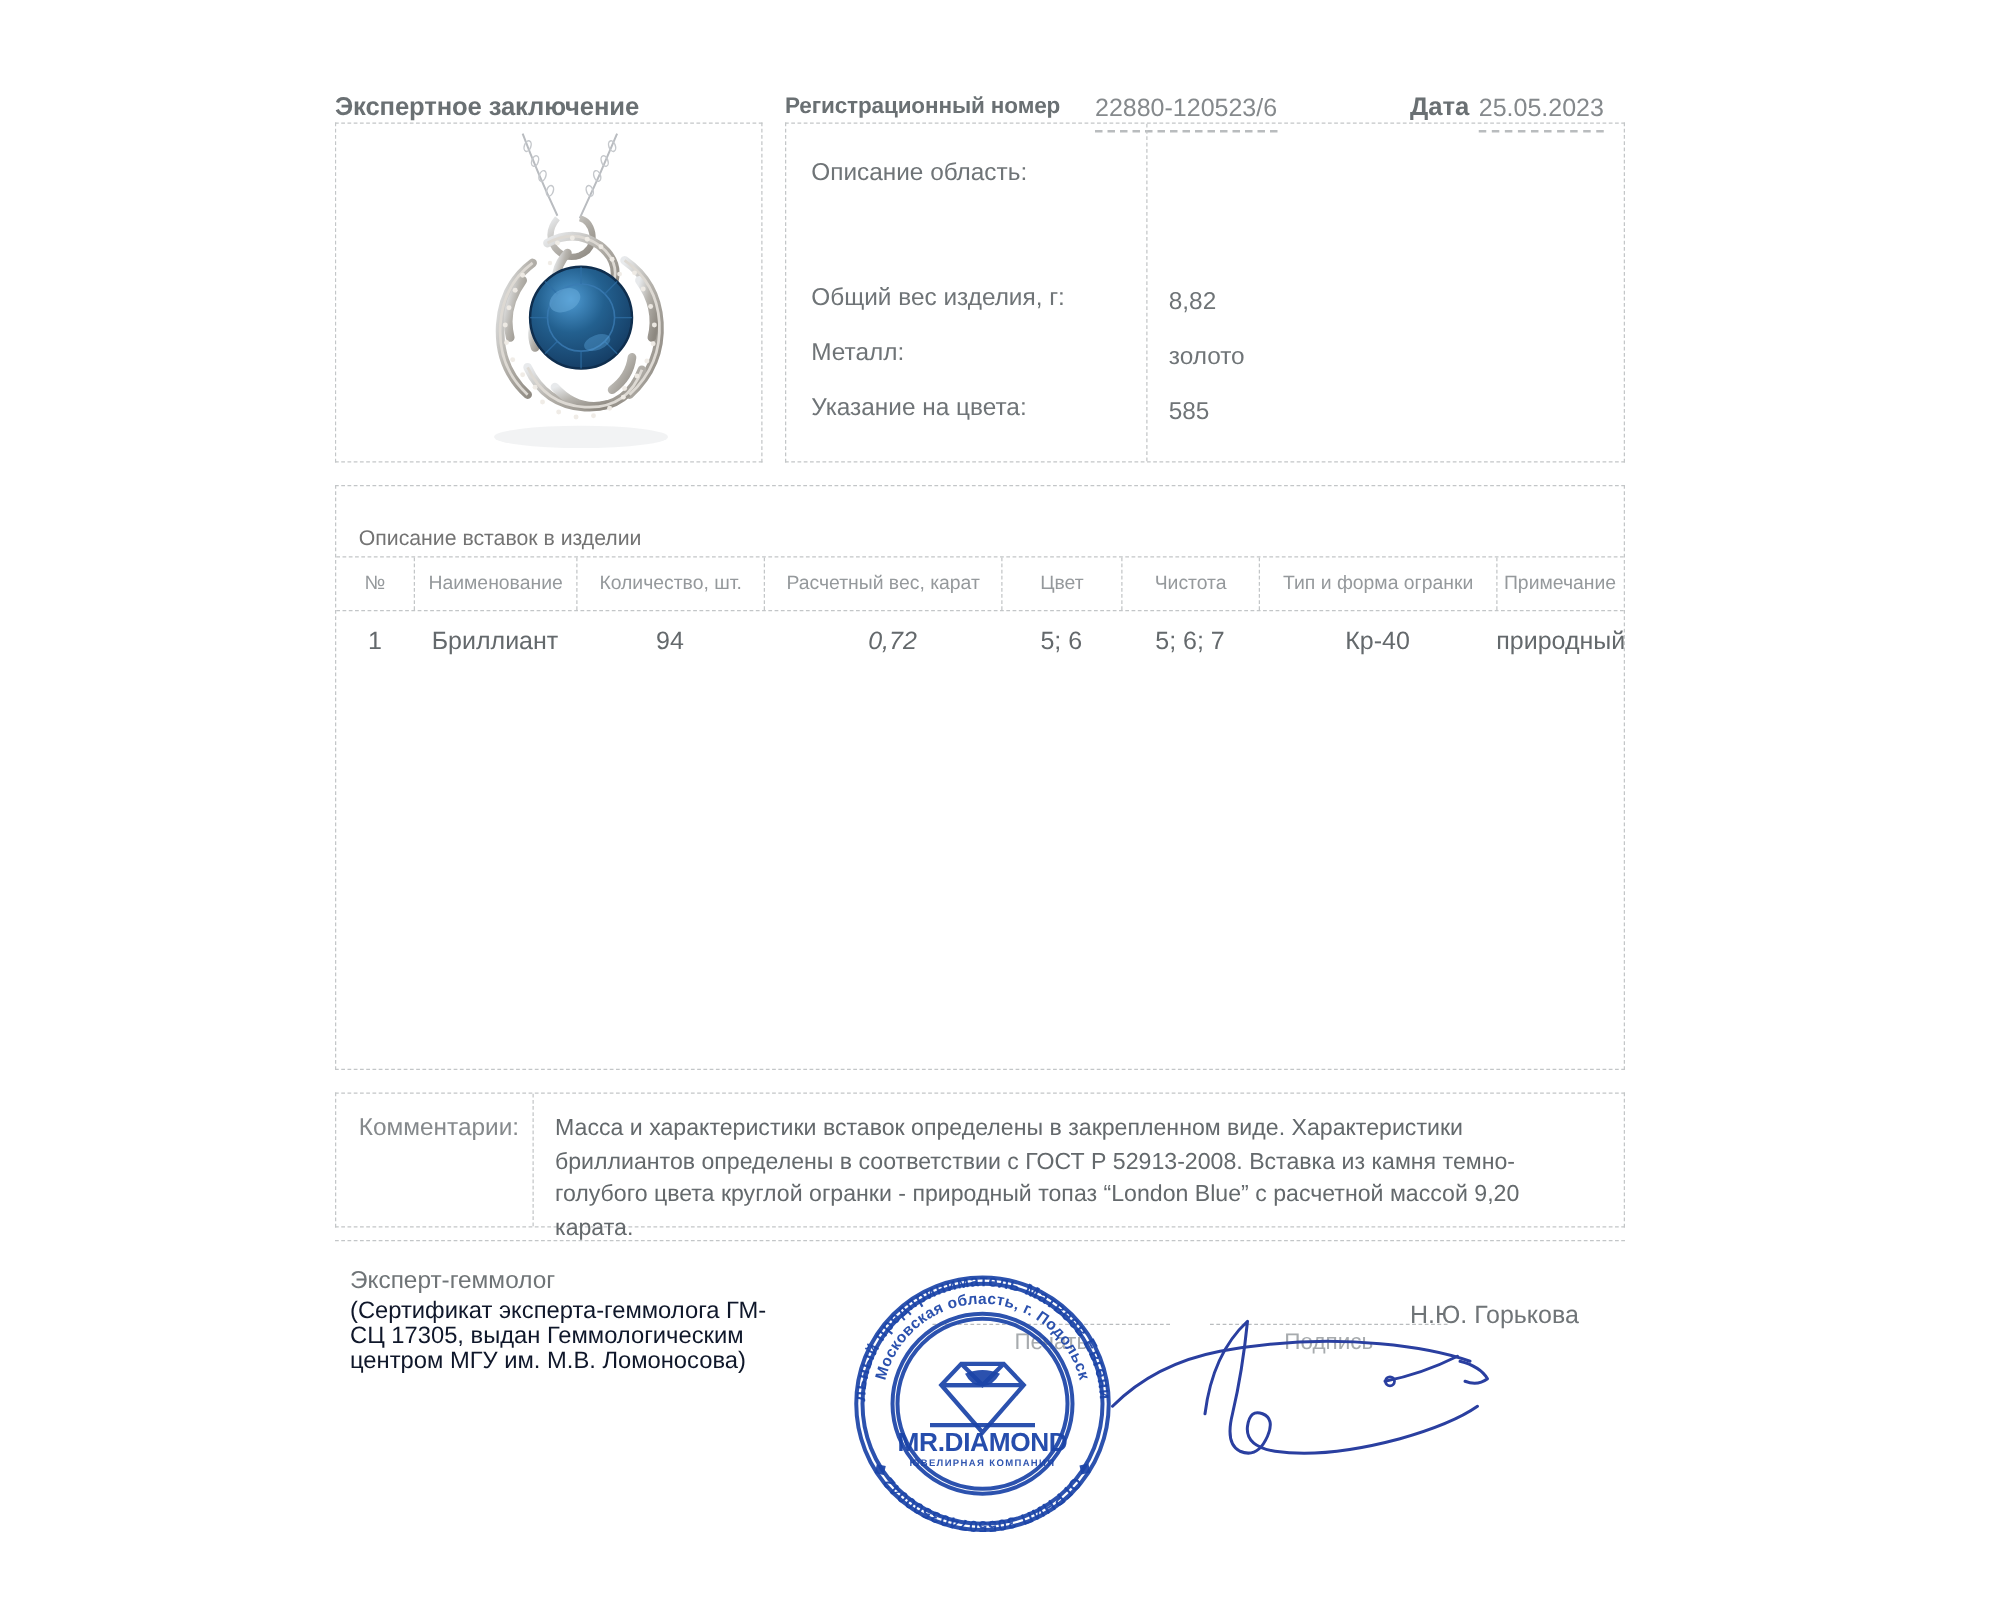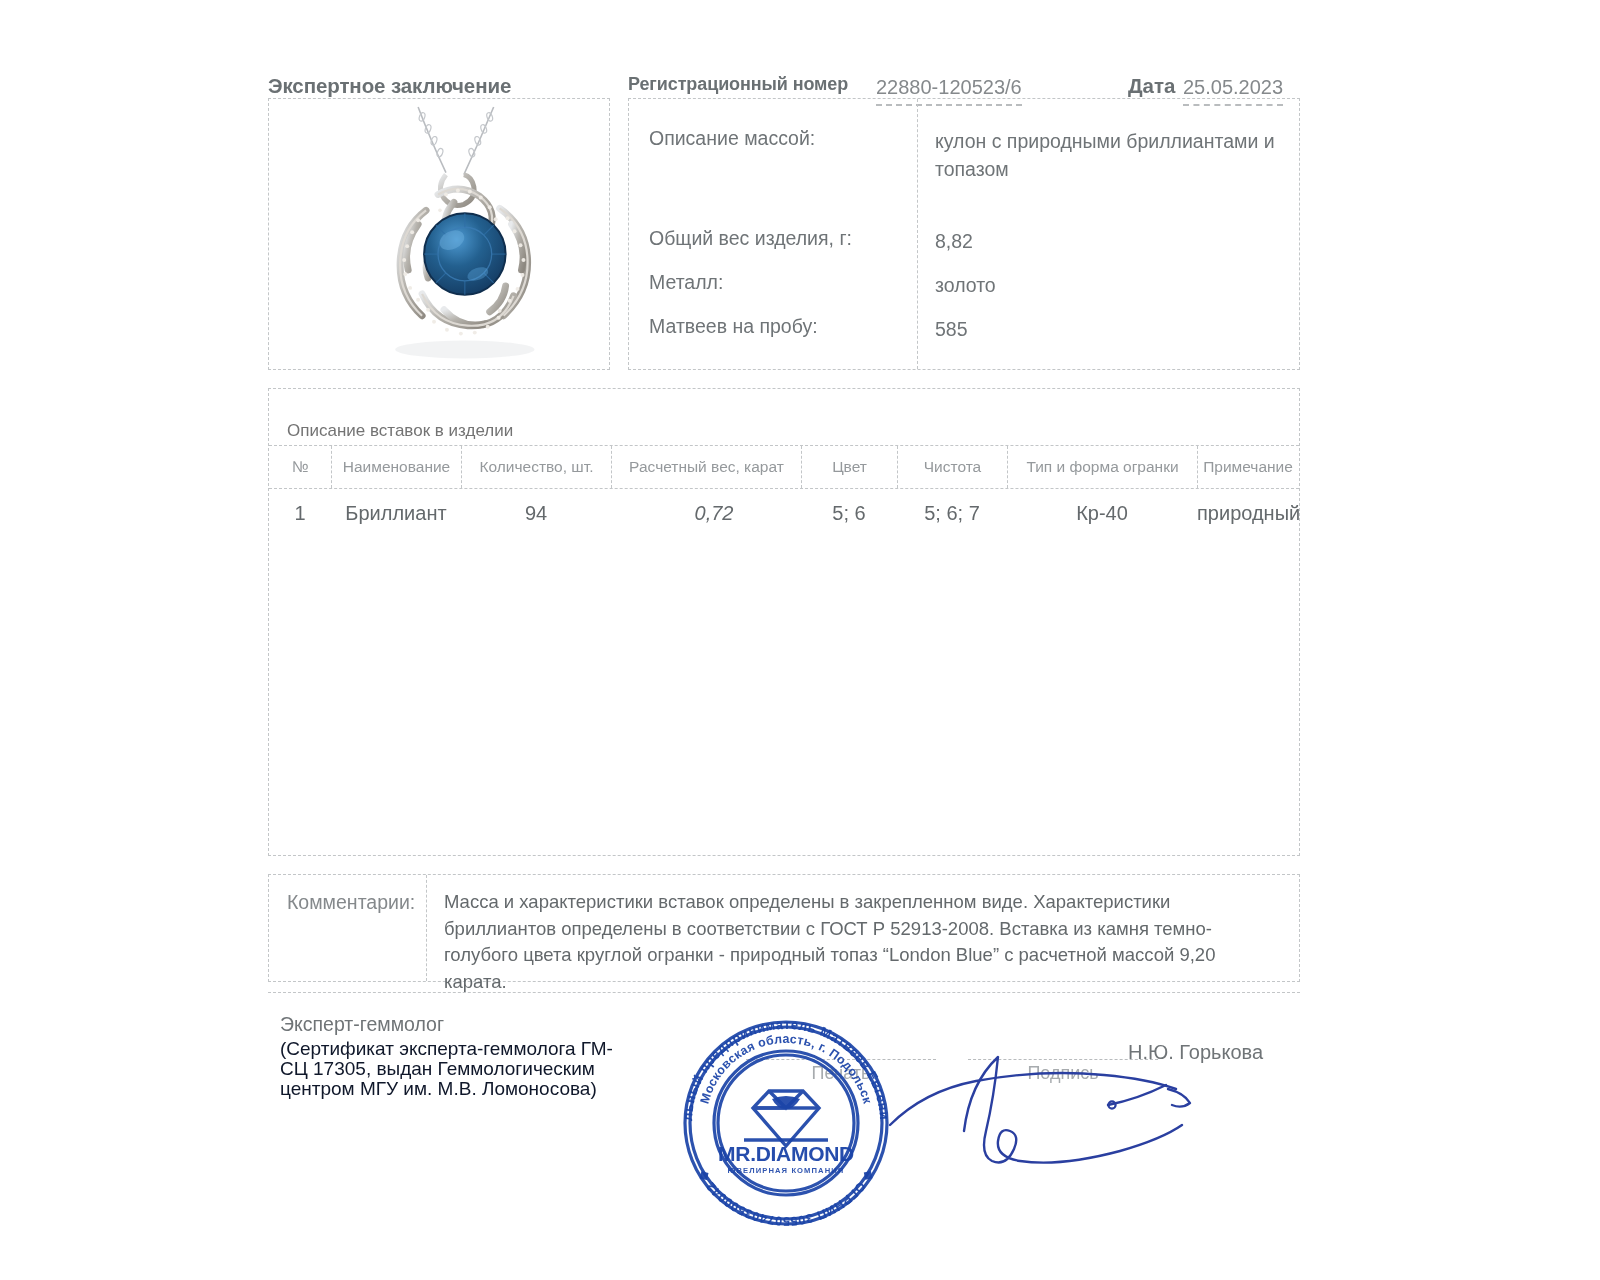--- a/index.html
+++ b/index.html
@@ -420,30 +420,29 @@
         <path d="M154 196 q14 30 46 32 q34 2 46 -30" fill="none" stroke="url(#fadeG)" stroke-width="8"></path>
         <circle cx="197" cy="200" r="30" fill="#9fb4c6" opacity="0.25"></circle>
       </g>
       <ellipse cx="197" cy="252" rx="70" ry="9" fill="#e9ebed" opacity="0.6"></ellipse>
     </svg>
   </div>
 
   <div class="desc-box">
     <div class="desc-split"></div>
 
-    <div class="desc-label" style="top:28px;">Описание массой:</div>
-    <div class="desc-value" style="top:28px;">кулон с природными бриллиантами и топазом</div>
+    <div class="desc-label" style="top:28px;">Описание область:</div>
 
     <div class="desc-label" style="top:128px;">Общий вес изделия, г:</div>
     <div class="desc-value" style="top:128px;">8,82</div>
 
     <div class="desc-label" style="top:172px;">Металл:</div>
     <div class="desc-value" style="top:172px;">золото</div>
 
-    <div class="desc-label" style="top:216px;">Матвеев на пробу:</div>
+    <div class="desc-label" style="top:216px;">Указание на цвета:</div>
     <div class="desc-value" style="top:216px;">585</div>
   </div>
 
   <div class="inserts-box">
     <div class="inserts-title">Описание вставок в изделии</div>
 
     <div class="thead">
       <div class="th" style="left:0px;   width:62px;">№</div>
       <div class="th divider" style="left:62px;  width:130px;">Наименование</div>
       <div class="th divider" style="left:192px; width:150px;">Количество, шт.</div>

